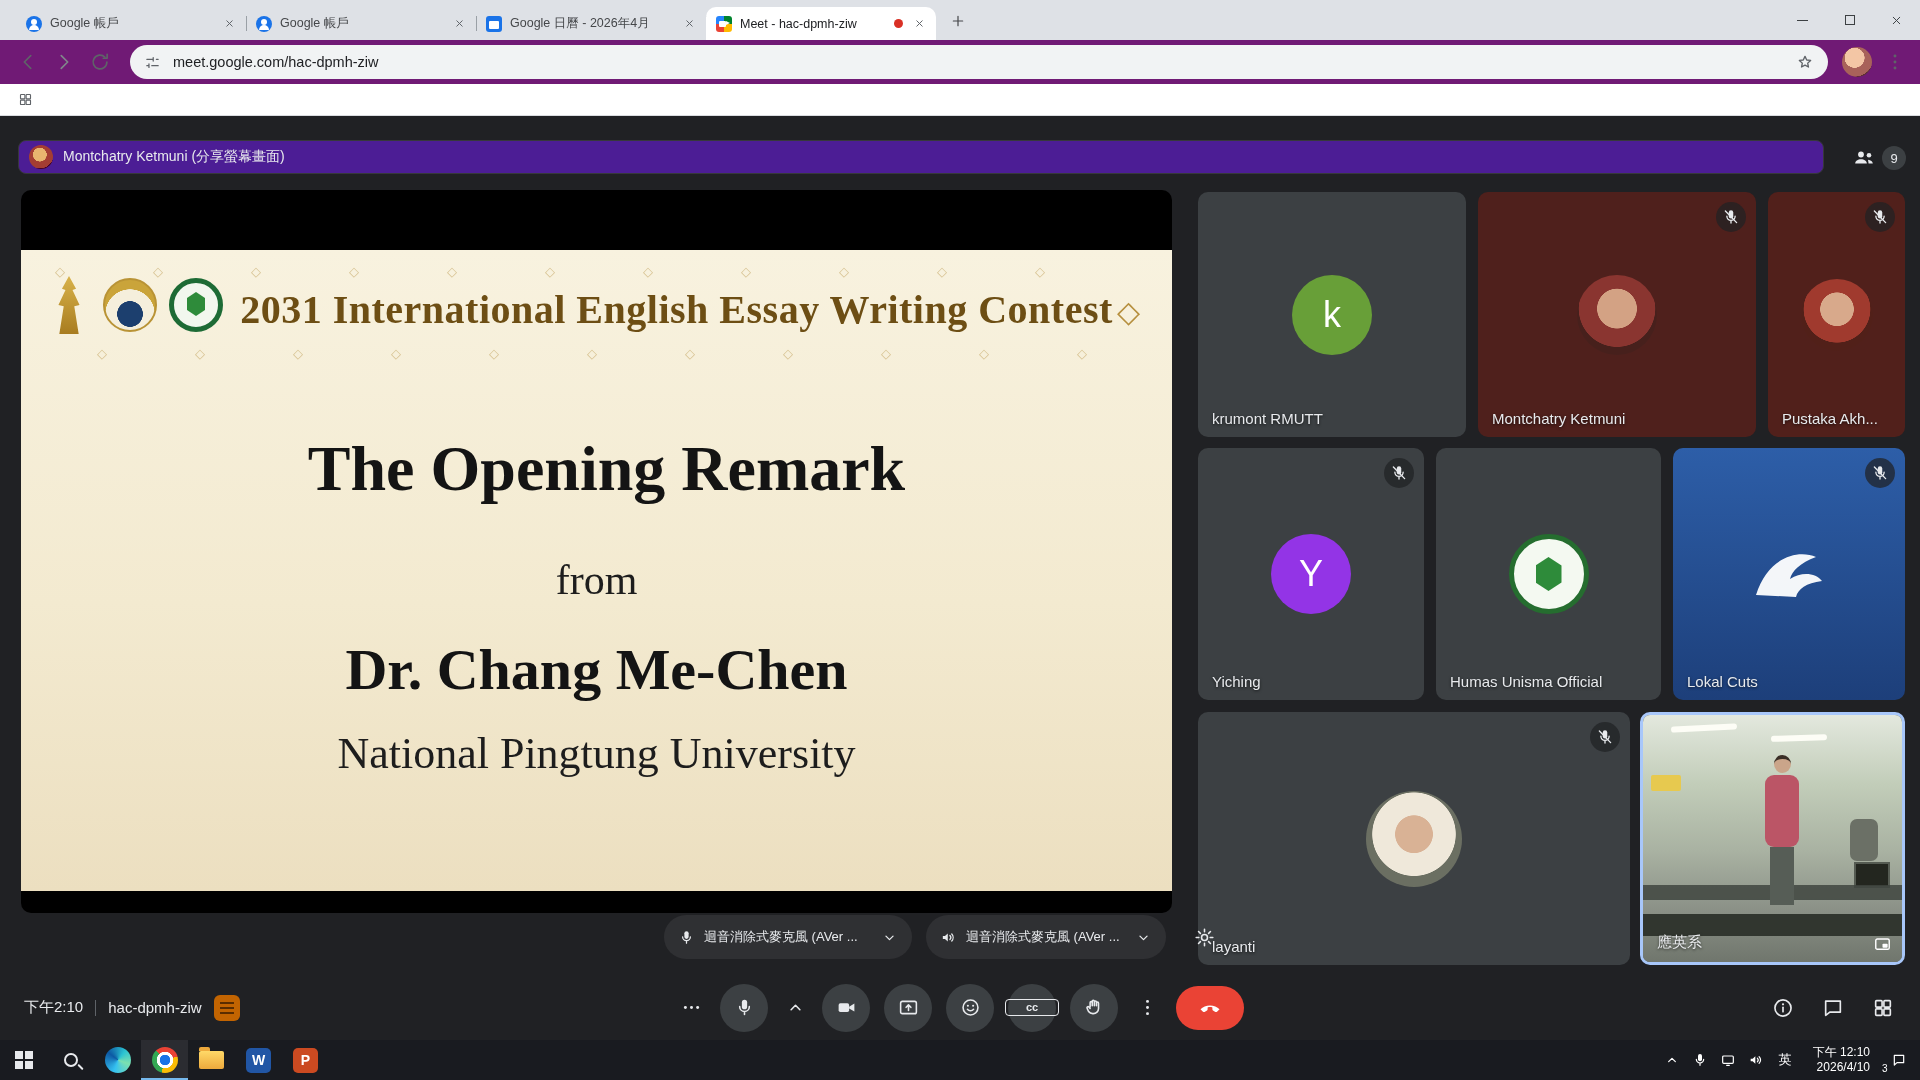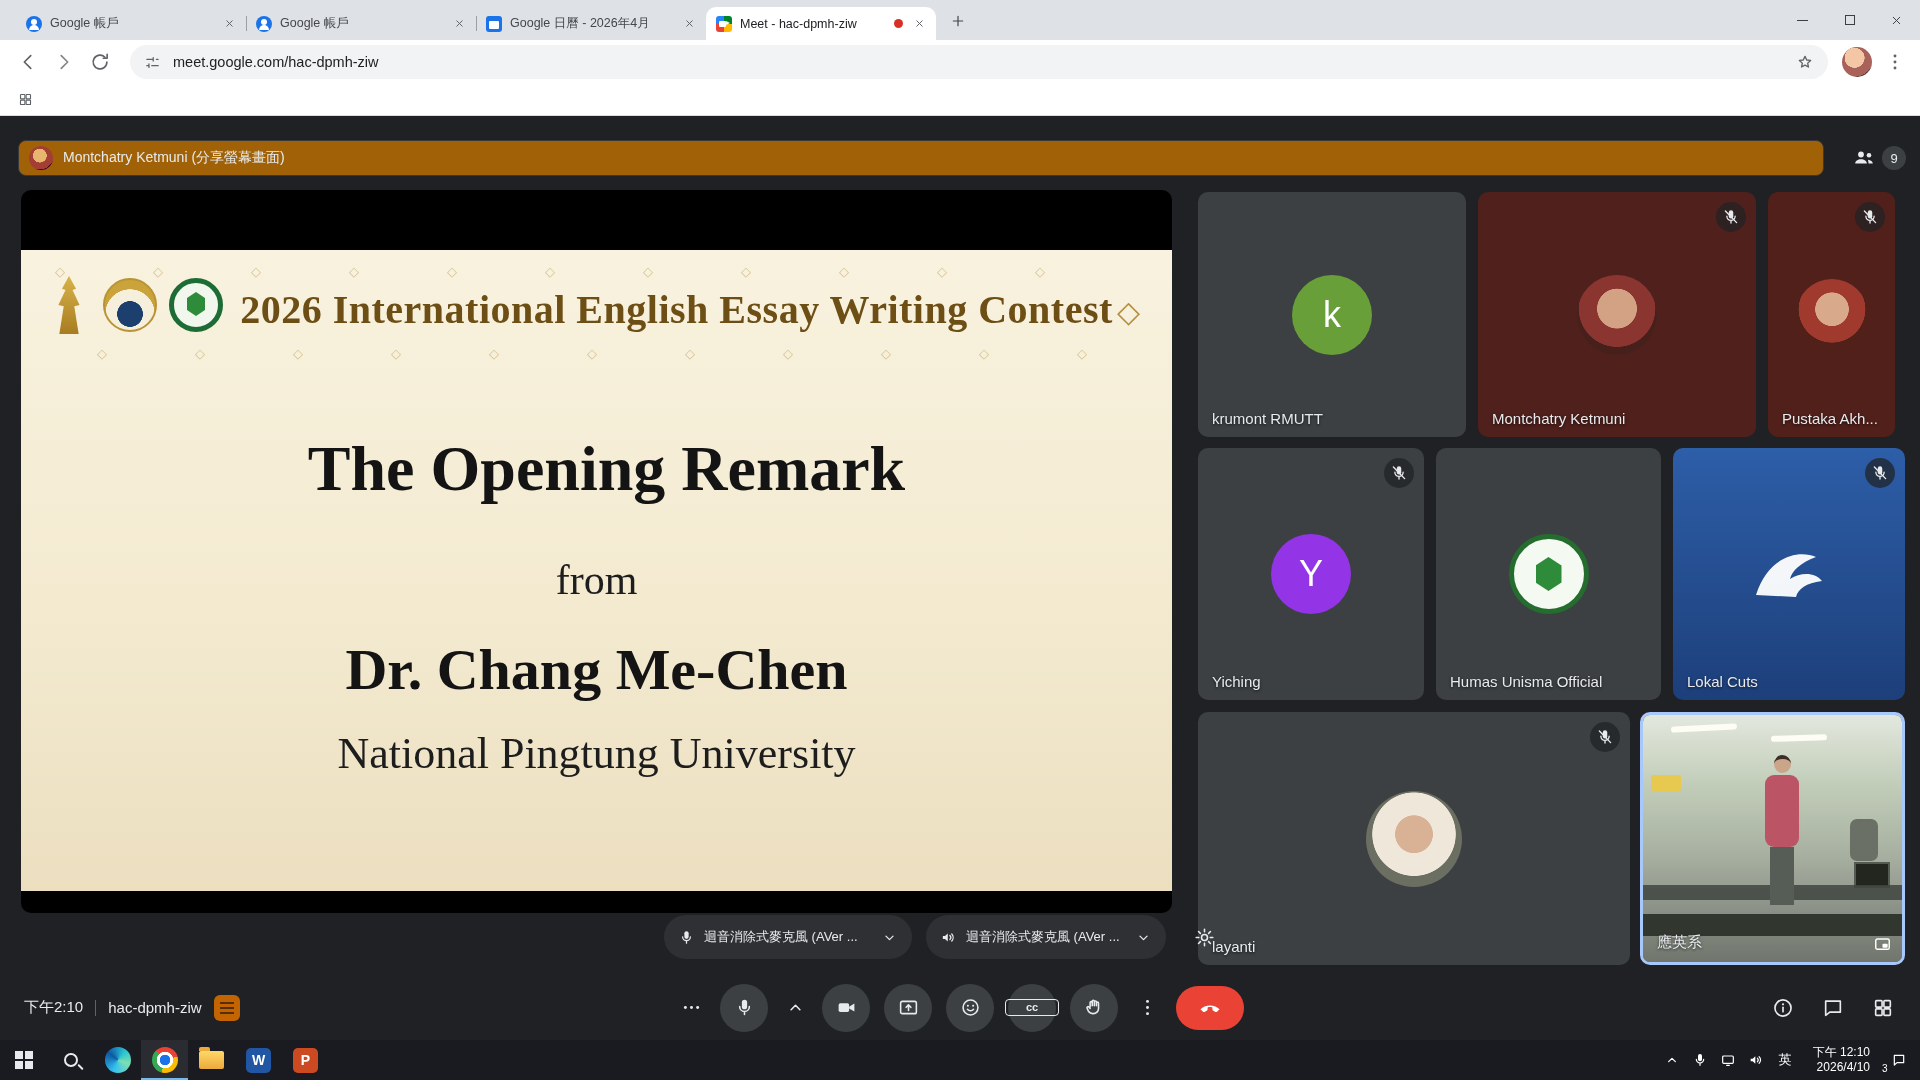--- a/index.html
+++ b/index.html
@@ -32,38 +32,38 @@
 .rec-dot{width:9px;height:9px;border-radius:50%;background:#d93025;flex:0 0 auto}
 .newtab{width:28px;height:28px;margin:0 0 5px 8px;border-radius:50%;display:flex;align-items:center;justify-content:center;color:#45474a}
 .newtab svg{width:16px;height:16px}
 .wincontrols{position:absolute;right:0;top:0;height:40px;display:flex}
 .winbtn{width:47px;height:40px;display:flex;align-items:center;justify-content:center;color:#3c4043}
 .glyph-min{width:11px;height:1px;background:#3c4043}
 .glyph-max{width:10px;height:10px;border:1.2px solid #3c4043}
 .winbtn svg{width:13px;height:13px}
 
 
-.toolbar{position:absolute;left:0;top:40px;width:1920px;height:44px;background:#ffffff;display:flex;align-items:center;padding:0 12px}
+.toolbar{position:absolute;left:0;top:40px;width:1920px;height:44px;background:#701a75;display:flex;align-items:center;padding:0 12px}
 .navbtn{width:32px;height:32px;display:flex;align-items:center;justify-content:center;color:#5f6368;margin-right:4px}
 .navbtn.fwd{color:#80868b}
 .omnibox{flex:1;height:34px;border-radius:17px;background:#f1f3f4;display:flex;align-items:center;padding:0 14px;margin:0 10px;color:#5f6368}
 svg.tune{width:17px;height:17px}
 .url-text{flex:1;margin-left:12px;color:#202124;font-size:14.5px}
 svg.star{width:18px;height:18px}
 .profile{width:30px;height:30px;border-radius:50%;margin:0 10px 0 4px;background:radial-gradient(circle at 42% 36%,#f3c6a5 0 38%,#a8625a 39% 72%,#5d3230 73% 100%)}
 .menu3{width:26px;height:26px;display:flex;align-items:center;justify-content:center;color:#5f6368}
 .menu3 svg circle{fill:currentColor;stroke:none}
 
 
 .bookmarksbar{position:absolute;left:0;top:84px;width:1920px;height:32px;background:#fff;border-bottom:1px solid #dadce0;display:flex;align-items:center;padding-left:18px;color:#5f6368}
 svg.gridsm{width:15px;height:15px}
 
 
 .meet{position:absolute;left:0;top:116px;width:1920px;height:924px;background:#202124;overflow:hidden}
-.banner{position:absolute;left:18px;top:24px;width:1806px;height:36px;border-radius:8px;background:#a16207;border:1px solid #37383b;display:flex;align-items:center;gap:10px;padding:10px 10px}
+.banner{position:absolute;left:18px;top:24px;width:1806px;height:28px;border-radius:8px;background:#4c1d95;border:1px solid #37383b;display:flex;align-items:center;gap:10px;padding:16px 10px}
 .bavatar{width:24px;height:24px;border-radius:50%;background:radial-gradient(circle at 45% 40%,#e8b56f 0 35%,#a43d33 36% 70%,#402 71% 100%)}
 .btext{color:#e8eaed;font-size:14px}
 .people{position:absolute;right:14px;top:22px;height:40px;display:flex;align-items:center;gap:6px;color:#e8eaed}
 .people svg{width:24px;height:24px}
 .pcount{width:24px;height:24px;border-radius:50%;background:#3c4043;color:#e8eaed;font-size:13px;display:flex;align-items:center;justify-content:center}
 
 
 .share-tile{position:absolute;left:21px;top:74px;width:1151px;height:723px;background:#000;border-radius:10px;overflow:hidden}
 .slide{position:absolute;left:0;top:60px;width:1151px;height:641px;background:linear-gradient(180deg,#f8f2df 0%,#f3ead0 55%,#ecdfc0 100%);font-family:"Liberation Serif","DejaVu Serif",serif}
 .logos{position:absolute;left:26px;top:26px;display:flex;align-items:center;gap:12px}
@@ -78,21 +78,21 @@
 .slide-header{position:absolute;left:200px;right:40px;top:36px;text-align:center;font-size:40px;font-weight:700;color:#6d4e14;letter-spacing:.5px}
 .slide-title{position:absolute;left:10px;width:100%;top:182px;text-align:center;font-size:64px;font-weight:700;color:#141414}
 .slide-from{position:absolute;left:0;width:100%;top:306px;text-align:center;font-size:42px;color:#1d1d1d}
 .slide-speaker{position:absolute;left:0;width:100%;top:386px;text-align:center;font-size:58px;font-weight:700;color:#141414}
 .slide-affil{position:absolute;left:0;width:100%;top:478px;text-align:center;font-size:44px;color:#1d1d1d}
 
 
 .tile{position:absolute;border-radius:10px;background:#3c4043;overflow:hidden;display:flex;align-items:center;justify-content:center}
 .t1{left:1198px;top:76px;width:268px;height:245px}
 .t2{left:1478px;top:76px;width:278px;height:245px;background:#4f201c}
-.t3{left:1768px;top:76px;width:127px;height:245px;background:#51201b}
+.t3{left:1768px;top:76px;width:137px;height:245px;background:#51201b}
 .t4{left:1198px;top:332px;width:226px;height:252px}
 .t5{left:1436px;top:332px;width:225px;height:252px}
 .t6{left:1673px;top:332px;width:232px;height:252px;background:linear-gradient(180deg,#2d5ea8,#1d3f7a)}
 .t7{left:1198px;top:596px;width:432px;height:253px}
 .t8{left:1640px;top:596px;width:265px;height:253px;border:3px solid #a8c7fa;background:#565b52}
 .tile-name{position:absolute;left:14px;bottom:10px;color:#e8eaed;font-size:15px;text-shadow:0 1px 3px rgba(0,0,0,.7);z-index:3;white-space:nowrap}
 .mute{position:absolute;top:10px;right:10px;width:30px;height:30px;border-radius:50%;background:rgba(32,33,36,.72);display:flex;align-items:center;justify-content:center;color:#e8eaed;z-index:3}
 .mute svg{width:18px;height:18px}
 .avatar{width:80px;height:80px;border-radius:50%;display:flex;align-items:center;justify-content:center;font-size:36px;color:#fff;font-weight:400}
 .av-k{background:#689f38}
@@ -298,21 +298,21 @@
     <div class="share-tile">
       <div class="slide">
         <div class="dia-row r1">◇◇◇◇◇◇◇◇◇◇◇</div>
         <div class="dia-row r2">◇◇◇◇◇◇◇◇◇◇◇</div>
         <span class="dia-big">◇</span>
         <div class="logos">
           <span class="logo-thai"></span>
           <span class="logo-univ"></span>
           <span class="logo-green"></span>
         </div>
-        <div class="slide-header">2026 International English Essay Writing Contest</div>
+        <div class="slide-header">2031 International English Essay Writing Contest</div>
         <div class="slide-title">The Opening Remark</div>
         <div class="slide-from">from</div>
         <div class="slide-speaker">Dr. Chang Me-Chen</div>
         <div class="slide-affil">National Pingtung University</div>
       </div>
     </div>
 
     <div class="tile t1">
       <span class="avatar av-k">k</span>
       <span class="tile-name">krumont RMUTT</span>

